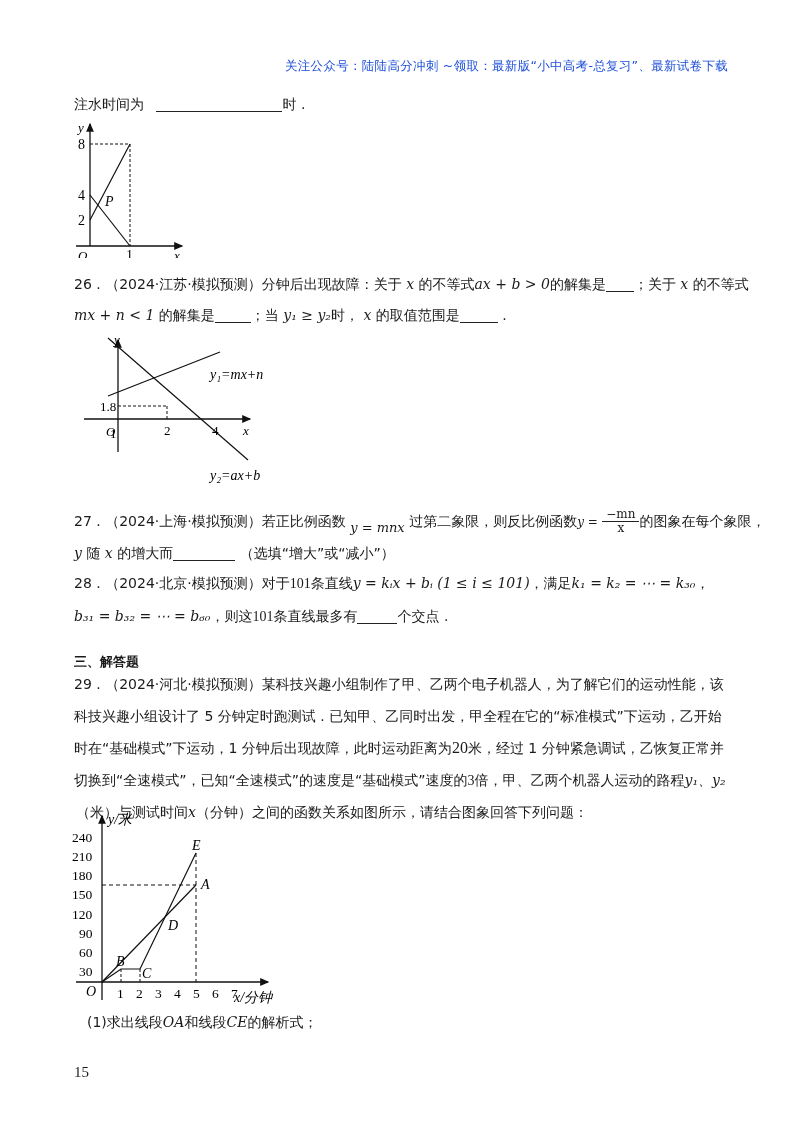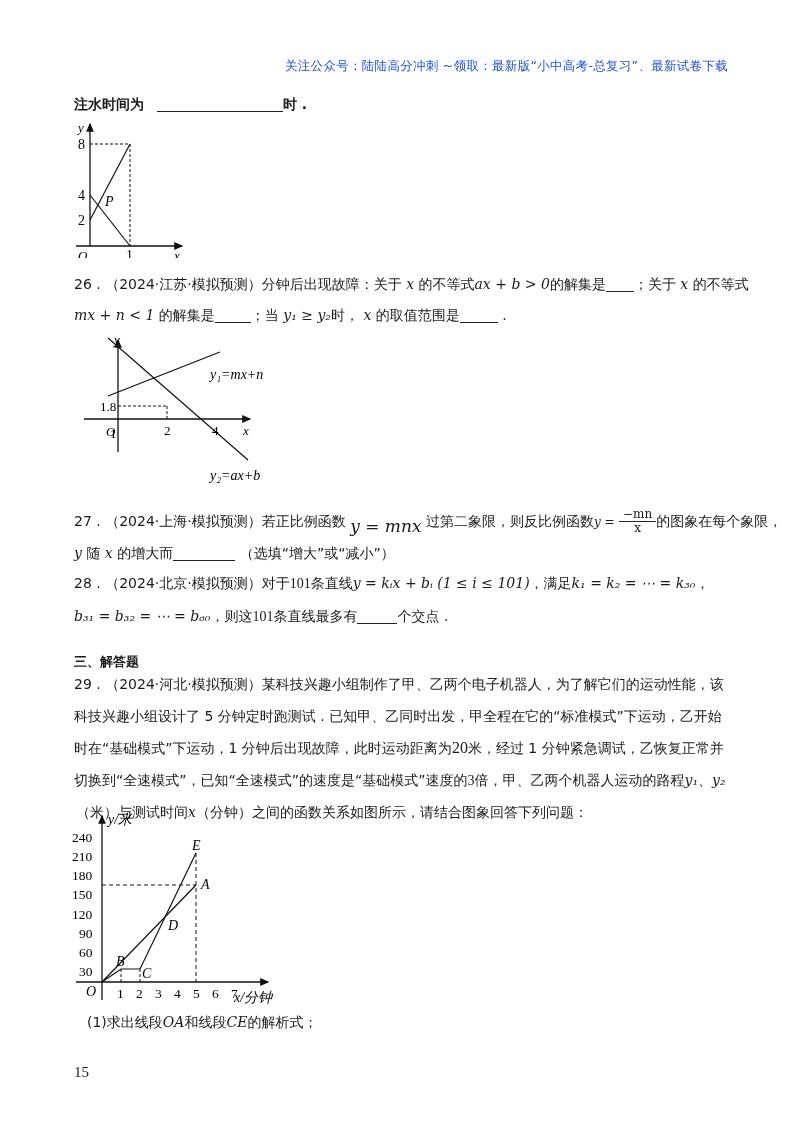--- a/index.html
+++ b/index.html
@@ -16,21 +16,21 @@
   .frac .top { border-bottom: 1px solid #222; padding: 0 4px; display: block; }
   .frac .bot { display: block; }
   svg text { font-family: "Liberation Serif", "DejaVu Serif", serif; }
   .pagenum { left: 74px; top: 1064px; font-family: "Liberation Serif", serif; font-size: 15px; }
 </style>
 </head>
 <body>
 
 <div class="abs header">关注公众号：陆陆高分冲刺  ~领取：最新版“小中高考-总复习”、最新试卷下载</div>
 
-<div class="abs line" style="top:94px;font-weight:bold;">
+<div class="abs line" style="top:94px;">
   <span>注水时间为</span>
   <span class="blank" style="width:126px;margin-left:8px;"></span><span>时 .</span>
 </div>
 
 <svg class="abs" style="left:70px;top:118px;" width="120" height="140">
   <defs>
     <marker id="arr" markerWidth="8" markerHeight="8" refX="6" refY="4" orient="auto">
       <path d="M0,1 L7,4 L0,7 z" fill="#111"></path>
     </marker>
   </defs>
@@ -81,21 +81,21 @@
   <text x="40" y="108" font-size="13" transform="translate(0,-2)">1</text>
   <text x="94" y="103" font-size="13">2</text>
   <text x="142" y="103" font-size="13">4</text>
   <text x="140" y="47" font-size="14" font-style="italic">y₁=mx+n</text>
   <text x="140" y="148" font-size="14" font-style="italic">y₂=ax+b</text>
 </svg>
 
 <div class="abs line" style="top:508px;">
   <span>27 .</span>
   <span>（2024·上海·模拟预测）</span><span>若正比例函数</span>
-  <span class="math" style="font-size:17px;vertical-align:-6px;">y = mnx</span>
+  <span class="math" style="font-size:13px;vertical-align:-6px;">y = mnx</span>
   <span>过第二象限，则反比例函数</span><span class="math" style="font-size:12px;">y =</span>
   <span class="frac"><span class="top">−mn</span><span class="bot">x</span></span><span>的图象在每个象限，</span>
 </div>
 <div class="abs line" style="top:543px;">
   <span class="math">y</span>
   <span>随</span>
   <span class="math">x</span>
   <span>的增大而</span><span class="blank" style="width:62px;"></span>
   <span>（选填“增大”或“减小”）</span>
 </div>

